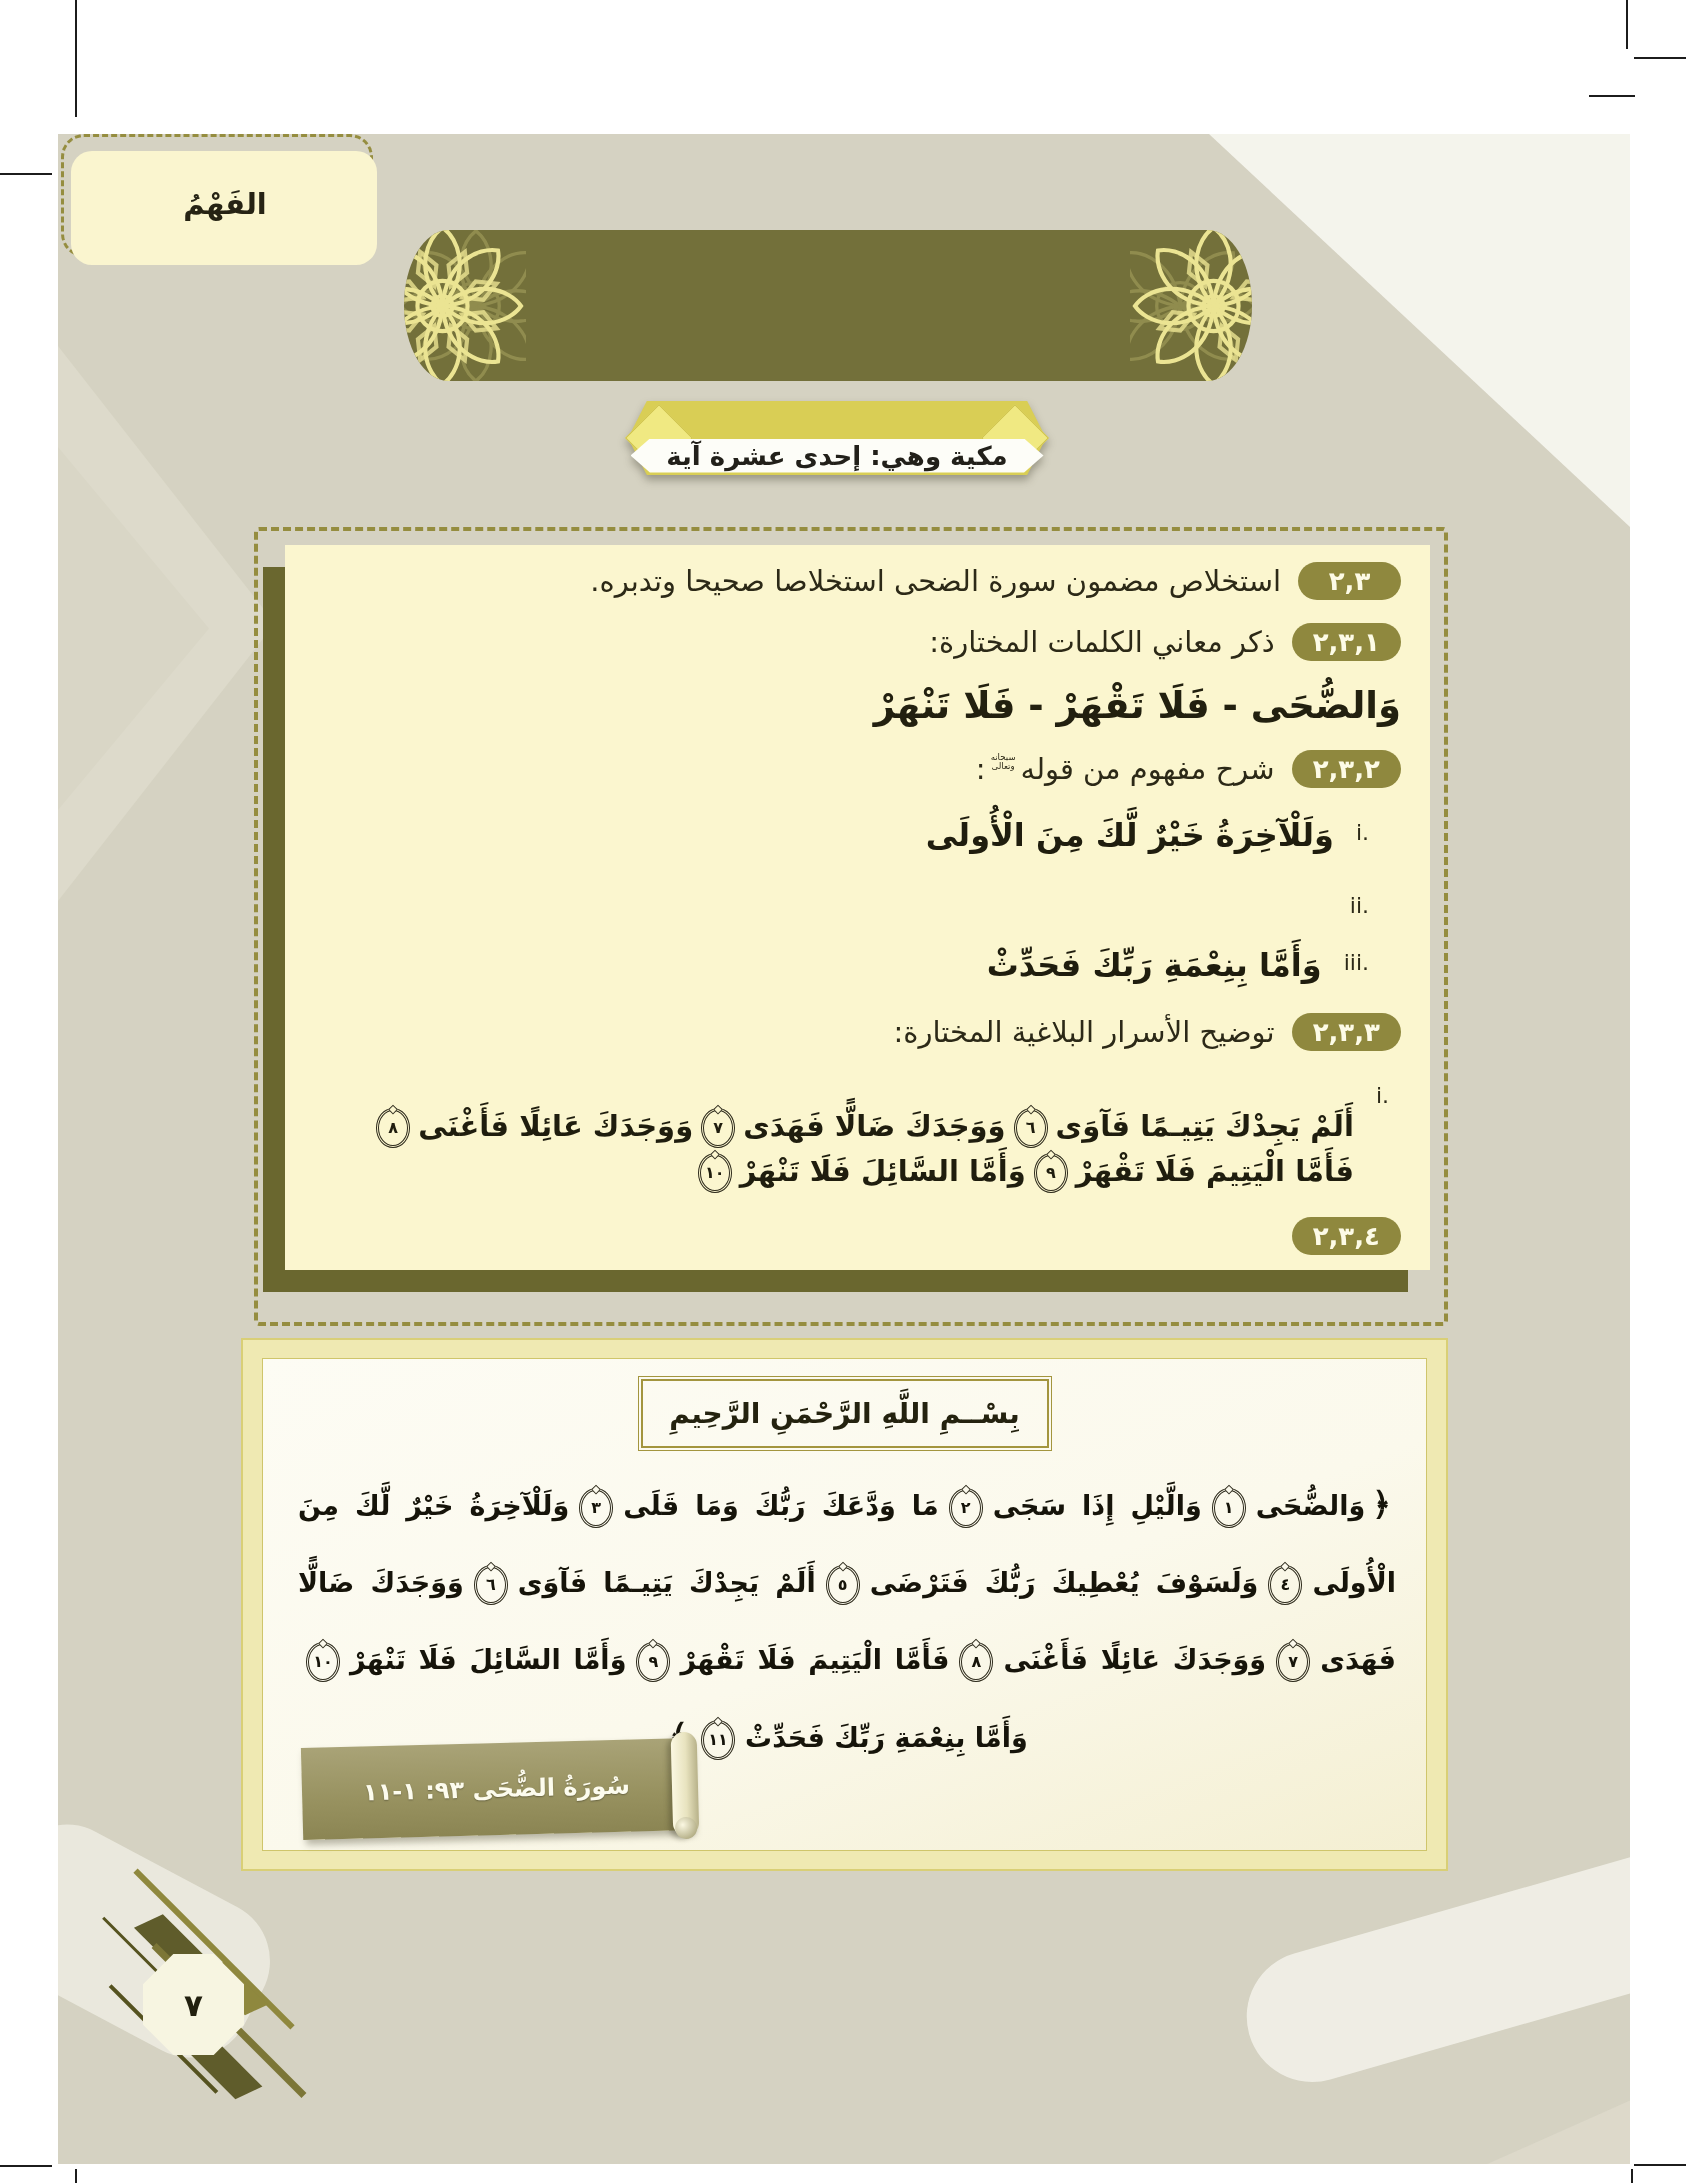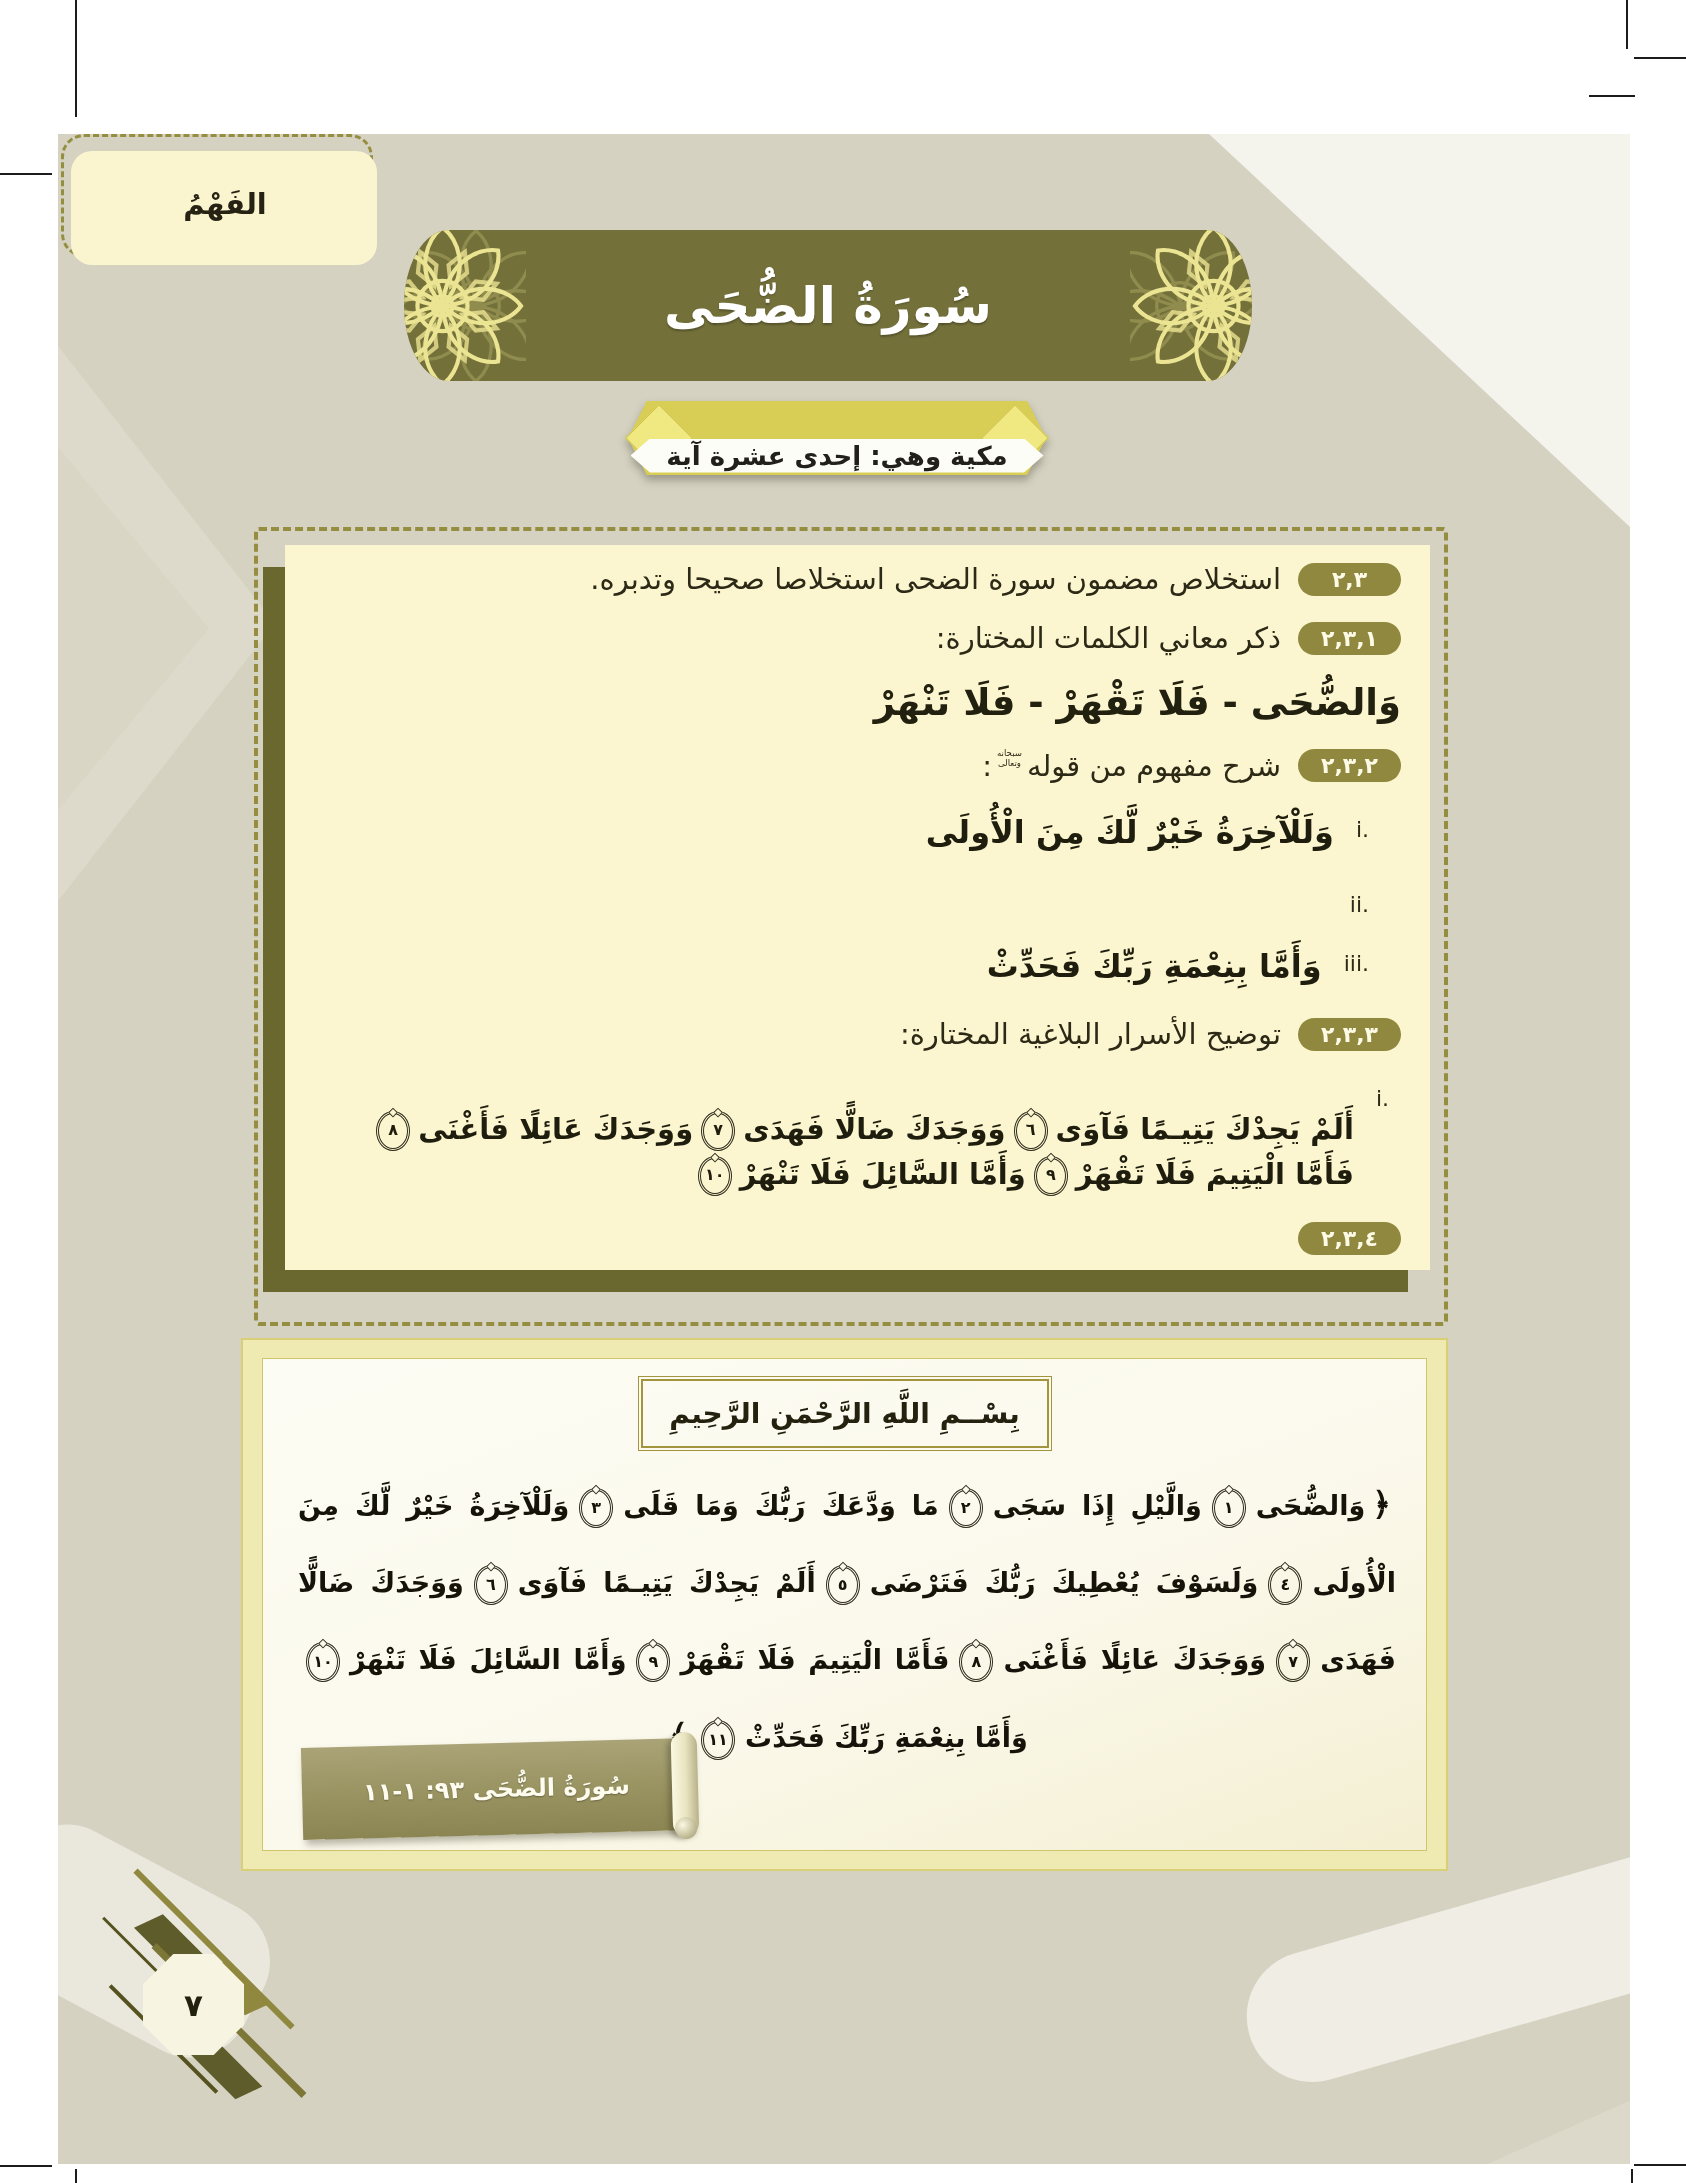--- a/index.html
+++ b/index.html
@@ -30,21 +30,21 @@
   .ribbon .diamond{position:absolute;top:50%;width:46px;height:46px;background:#f0e982;border:1.5px solid #cdc14a;
     transform:translateY(-50%) rotate(45deg);}
   .ribbon .diamond.dl{left:7px;} .ribbon .diamond.dr{right:7px;}
   .ribbon .txt{position:relative;font-size:26px;font-weight:bold;color:#22201a;z-index:2;}
   
   .obj-dash{position:absolute;left:196px;top:393px;width:1186px;height:791px;border:4px dashed #958d3f;border-radius:5px;}
   .obj-box{position:absolute;left:227px;top:411px;width:1145px;height:725px;background:#fbf6cf;
     box-shadow:-22px 22px 0 0 #6a672f;display:flex;flex-direction:column;justify-content:space-between;
     padding:17px 29px 15px 29px;box-sizing:border-box;direction:rtl;}
   .obj-row{display:flex;align-items:center;gap:17px;direction:rtl;}
-  .pill{background:#8f883e;color:#fdfbe6;border-radius:35px;padding:4px 21px;font-size:22px;font-weight:bold;
+  .pill{background:#8f883e;color:#fdfbe6;border-radius:35px;padding:4px 21px;font-size:26px;font-weight:bold;
     min-width:61px;text-align:center;flex:0 0 auto;}
   .obj-text{font-size:29px;color:#2c2917;}
   .words-line{font-size:37px;font-weight:bold;text-align:right;color:#22200f;}
   .quote-row{display:flex;align-items:flex-start;gap:22px;direction:rtl;padding-right:32px;}
   .latin-num{font-size:22px;color:#2c2917;direction:ltr;padding-top:9px;flex:0 0 auto;}
   .quran-text{font-size:32px;font-weight:bold;color:#1f1d0e;line-height:1.55;}
   .honorific{display:inline-flex;flex-direction:column;align-items:center;font-size:8.6px;line-height:1.1;
     color:#2c2917;margin:0 5px;transform:translateY(-7px);}
   .honorific i{font-style:normal;}
   .verse-num{display:inline-flex;align-items:center;justify-content:center;width:28px;height:34px;
@@ -175,21 +175,20 @@
         <path d="M100 100 C66 60,80 20,100 6 C120 20,134 60,100 100" transform="rotate(270 100 100)"></path>
         <path d="M100 100 C66 60,80 20,100 6 C120 20,134 60,100 100" transform="rotate(315 100 100)"></path>
         <g transform="rotate(22.5 100 100)" opacity=".8">
           <path d="M100 30 L112 52 L100 74 L88 52 Z"></path>
           <path d="M100 30 L112 52 L100 74 L88 52 Z" transform="rotate(90 100 100)"></path>
           <path d="M100 30 L112 52 L100 74 L88 52 Z" transform="rotate(180 100 100)"></path>
           <path d="M100 30 L112 52 L100 74 L88 52 Z" transform="rotate(270 100 100)"></path>
         </g>
       </g>
     </svg>
-    <h1>سُورَةُ الضُّحَى</h1>
   </div>
 
   <div class="ribbon">
     <div class="back"></div>
     <div class="diamond dl"></div>
     <div class="diamond dr"></div>
     <div class="front">
       <span class="txt">مكية وهي: إحدى عشرة آية</span>
     </div>
   </div>

